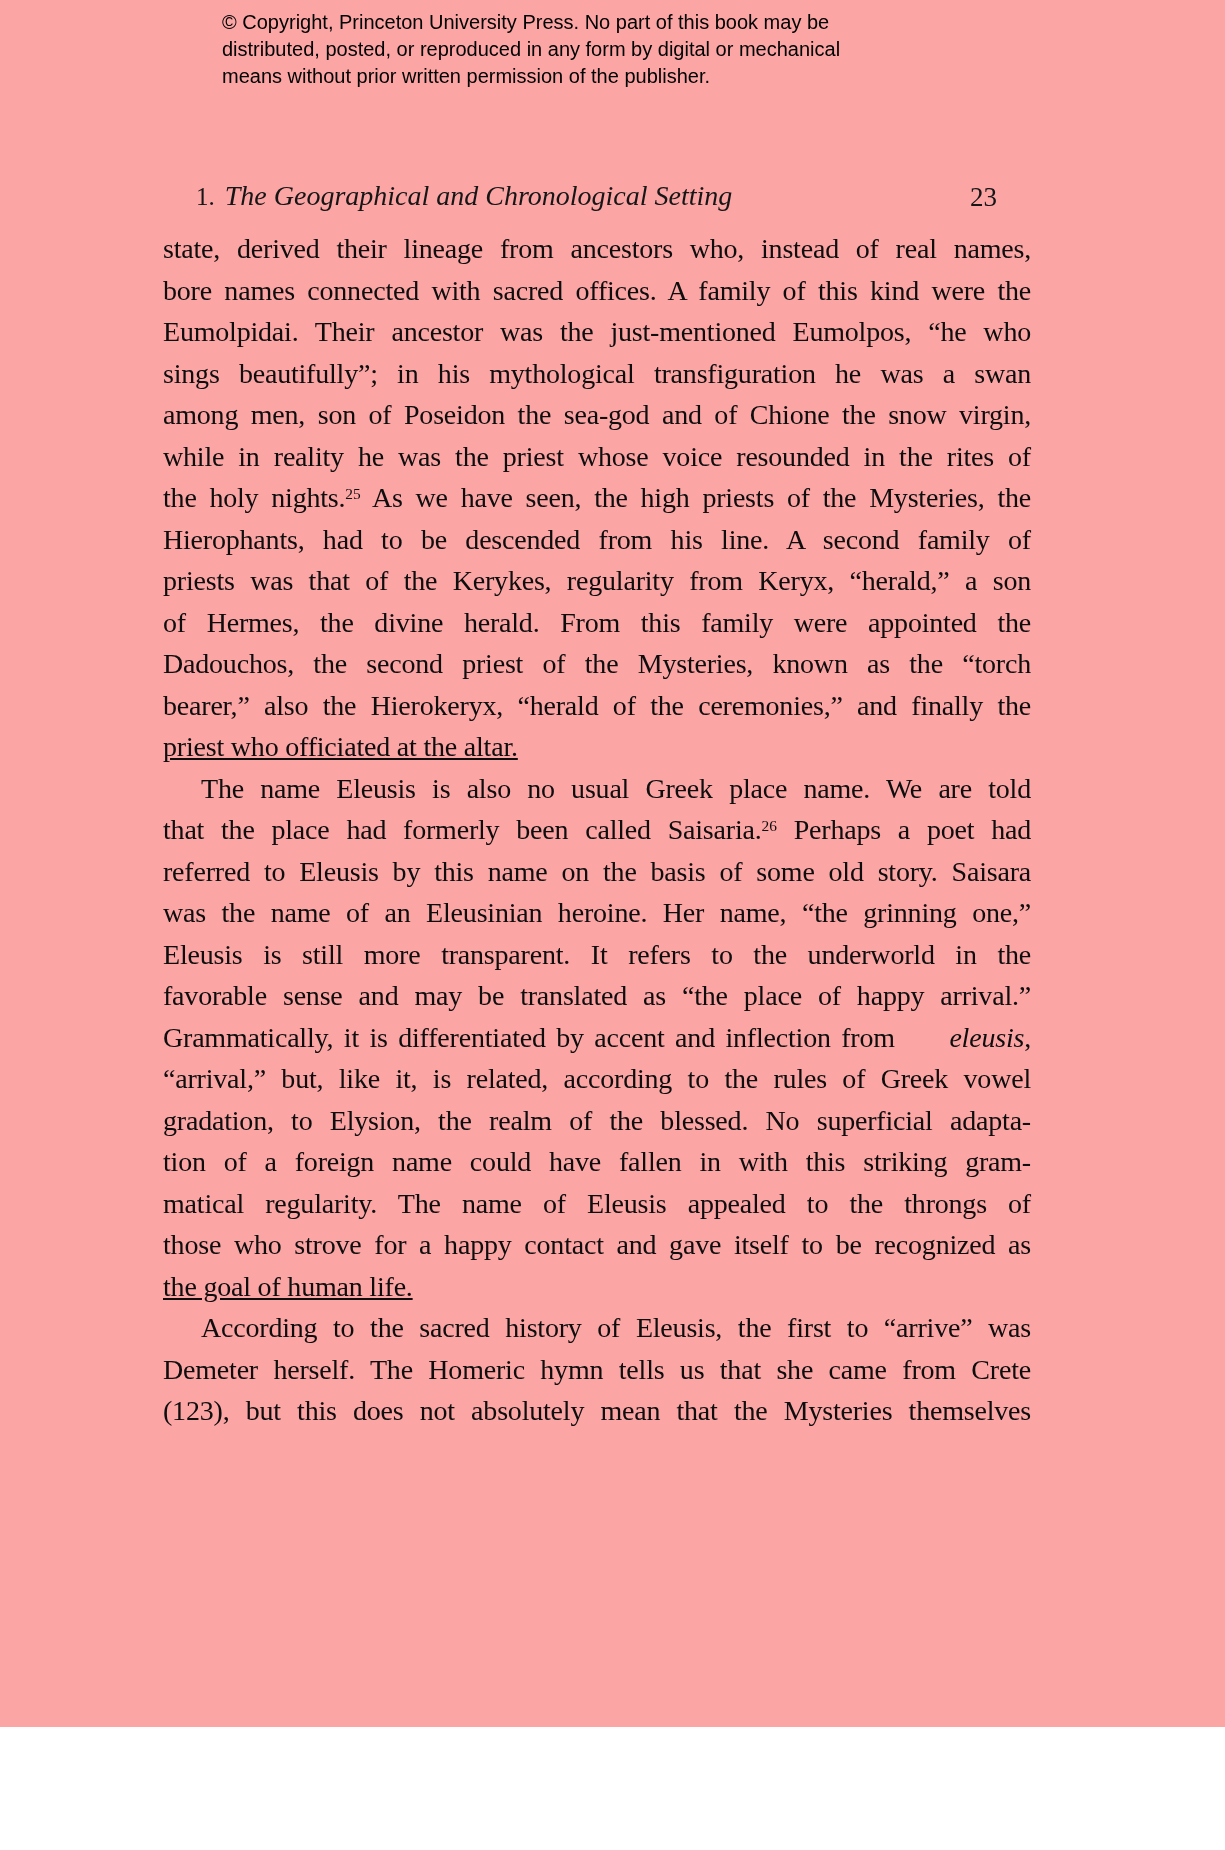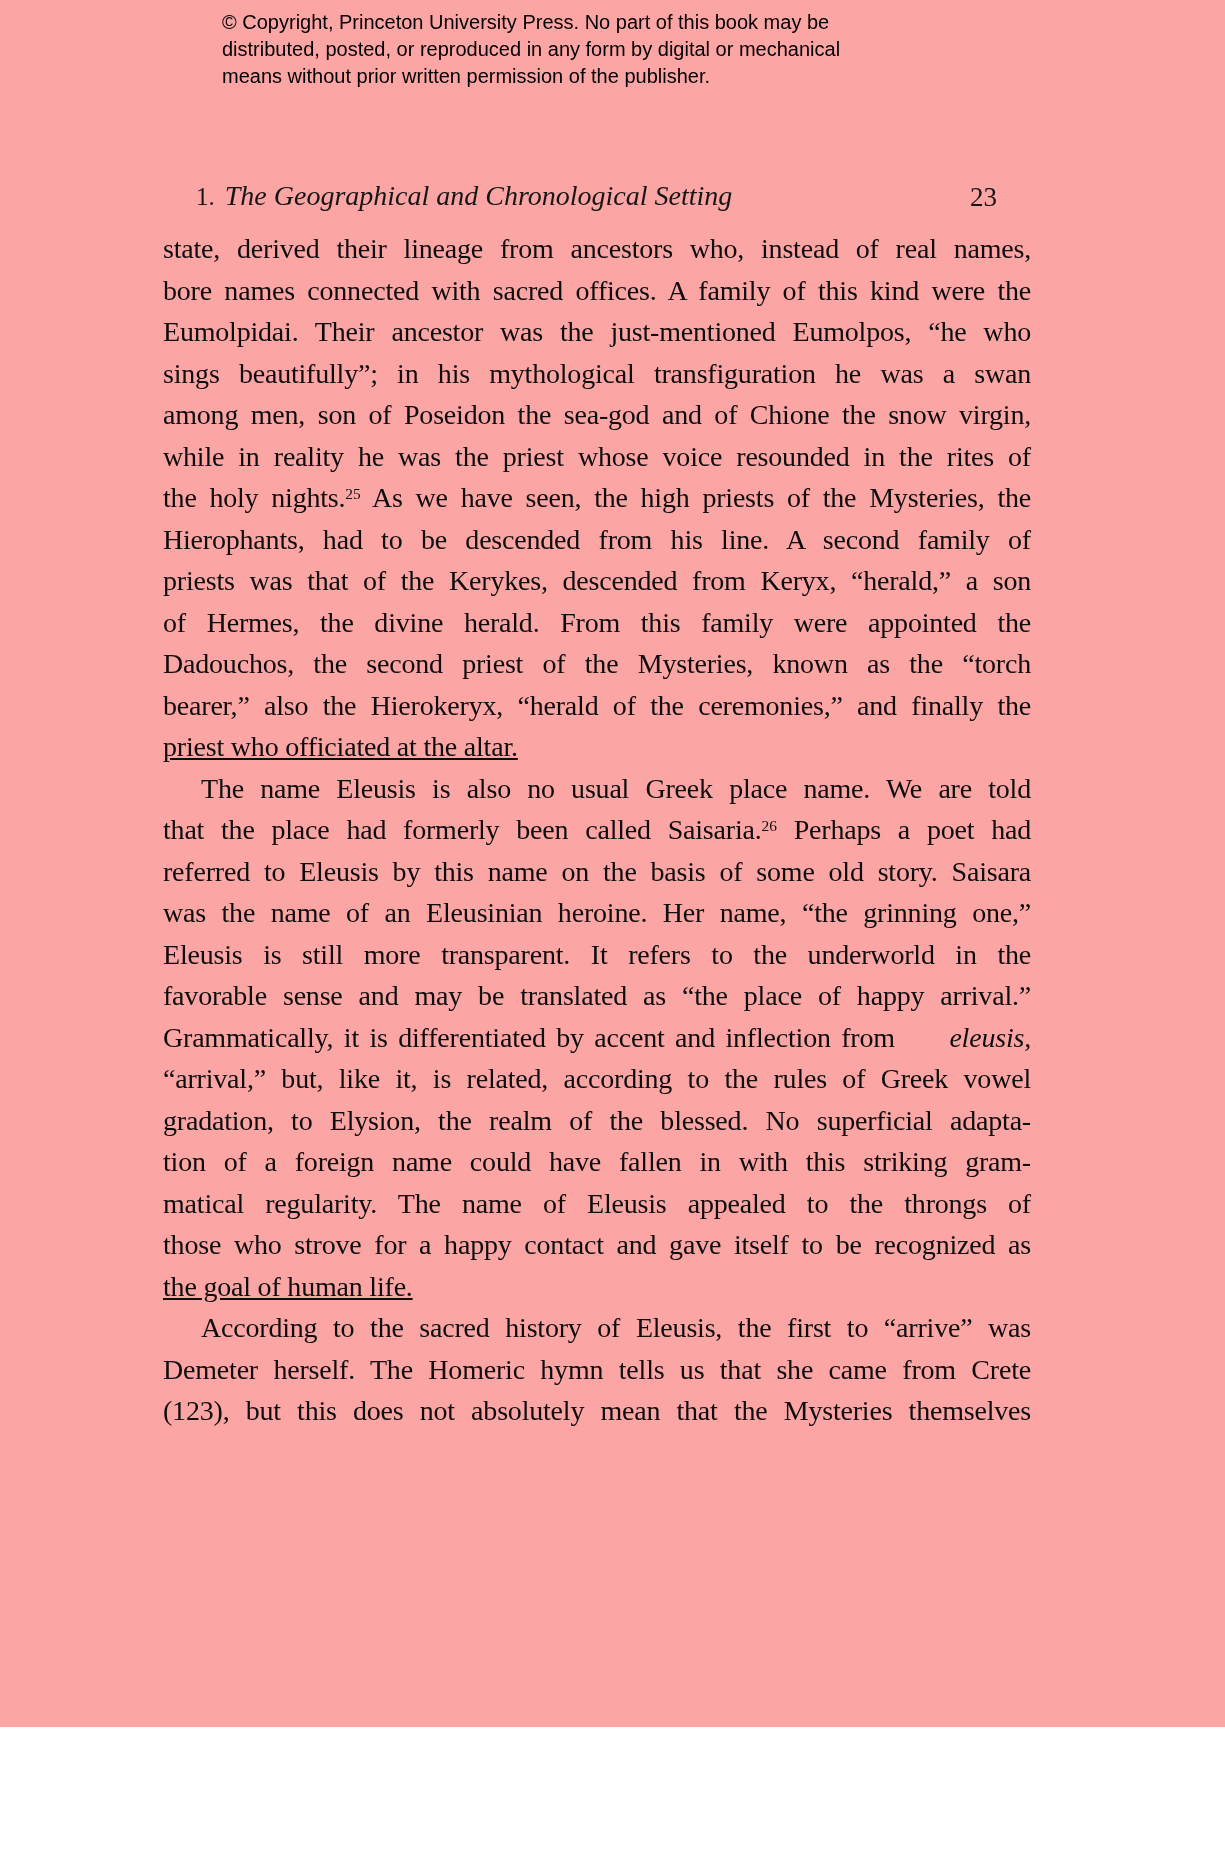--- a/index.html
+++ b/index.html
@@ -104,21 +104,21 @@
   <div class="body-text">
       <div class="para">
         <div class="line"><span>state, derived their lineage from ancestors who, instead of real names,</span></div>
         <div class="line"><span>bore names connected with sacred offices. A family of this kind were the</span></div>
         <div class="line"><span>Eumolpidai. Their ancestor was the just-mentioned Eumolpos, “he who</span></div>
         <div class="line"><span>sings beautifully”; in his mythological transfiguration he was a swan</span></div>
         <div class="line"><span>among men, son of Poseidon the sea-god and of Chione the snow virgin,</span></div>
         <div class="line"><span>while in reality he was the priest whose voice resounded in the rites of</span></div>
         <div class="line"><span>the holy nights.</span><sup>25</sup><span> As we have seen, the high priests of the Mysteries, the</span></div>
         <div class="line"><span>Hierophants, had to be descended from his line. A second family of</span></div>
-        <div class="line"><span>priests was that of the Kerykes, descended from Keryx, “herald,” a son</span></div>
+        <div class="line"><span>priests was that of the Kerykes, regularity from Keryx, “herald,” a son</span></div>
         <div class="line"><span>of Hermes, the divine herald. From this family were appointed the</span></div>
         <div class="line"><span>Dadouchos, the second priest of the Mysteries, known as the “torch</span></div>
         <div class="line"><span>bearer,” also the Hierokeryx, “herald of the ceremonies,” and finally the</span></div>
         <div class="line last"><span>priest who officiated at the altar.</span></div>
       </div>
       <div class="para indent">
         <div class="line"><span>The name Eleusis is also no usual Greek place name. We are told</span></div>
         <div class="line"><span>that the place had formerly been called Saisaria.</span><sup>26</sup><span> Perhaps a poet had</span></div>
         <div class="line"><span>referred to Eleusis by this name on the basis of some old story. Saisara</span></div>
         <div class="line"><span>was the name of an Eleusinian heroine. Her name, “the grinning one,”</span></div>

